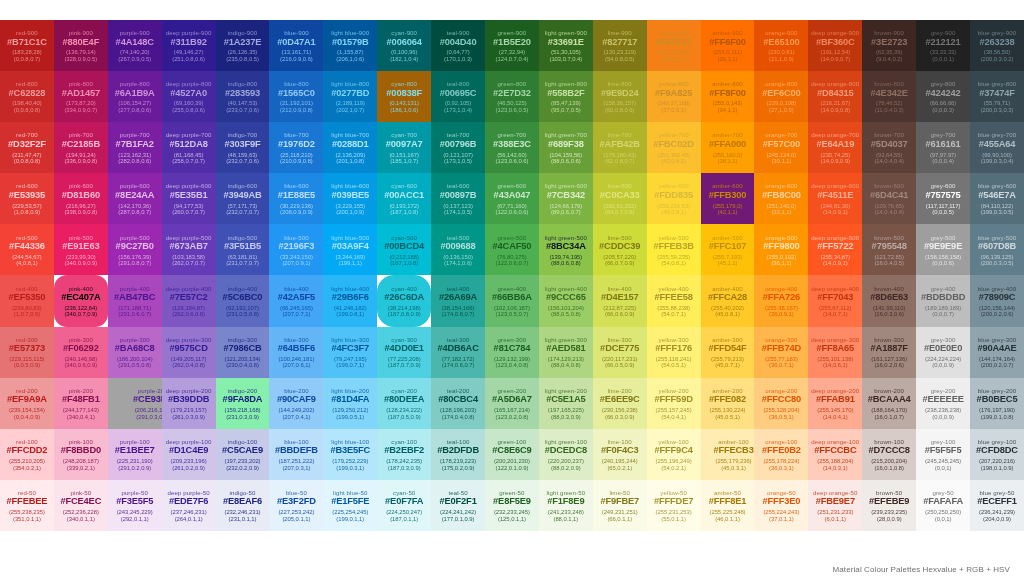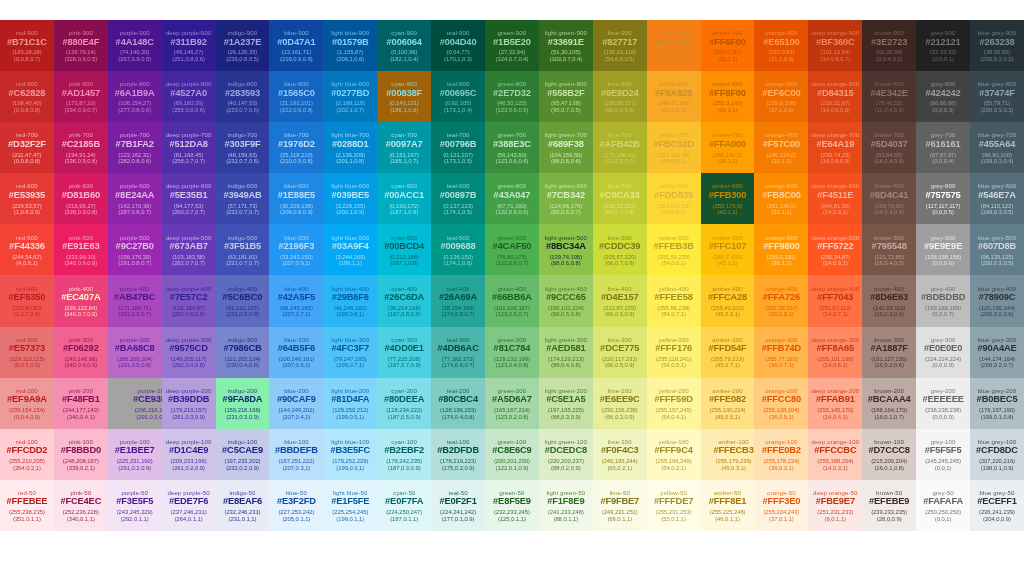--- a/index.html
+++ b/index.html
@@ -607,21 +607,21 @@
             </div>
           </td>
           <td style="background: rgb(253, 216, 53); color: rgb(217, 182, 62);">
             <div class="cell">
               <div class="c-name">yellow-600</div>
               <div class="c-hex">#FDD835</div>
               <div class="c-rgb">(253,216,53)</div>
               <div class="c-hsv">(49,0.8,1)</div>
             </div>
           </td>
-          <td style="background: #14532d; color: rgb(199, 136, 0);">
+          <td style="background: #701a75; color: rgb(199, 136, 0);">
             <div class="cell">
               <div class="c-name">amber-600</div>
               <div class="c-hex">#FFB300</div>
               <div class="c-rgb">(255,179,0)</div>
               <div class="c-hsv">(42,1,1)</div>
             </div>
           </td>
           <td style="background: rgb(251, 140, 0); color: rgb(255, 207, 158);">
             <div class="cell">
               <div class="c-name">orange-600</div>
@@ -819,21 +819,21 @@
         </tr>
         <tr>
           <td style="background: rgb(239, 83, 80); color: rgb(183, 28, 28);">
             <div class="cell">
               <div class="c-name">red-400</div>
               <div class="c-hex">#EF5350</div>
               <div class="c-rgb">(239,80,83)</div>
               <div class="c-hsv">(1,0.7,0.9)</div>
             </div>
           </td>
-          <td style="background: rgb(236, 64, 122); color: #fef9c3;">
+          <td style="background: rgb(236, 64, 122); color: #000000; border-radius: 13px;">
             <div class="cell">
               <div class="c-name">pink-400</div>
               <div class="c-hex">#EC407A</div>
               <div class="c-rgb">(236,122,64)</div>
               <div class="c-hsv">(340,0.7,0.9)</div>
             </div>
           </td>
           <td style="background: rgb(171, 71, 188); color: rgb(74, 20, 140);">
             <div class="cell">
               <div class="c-name">purple-400</div>
@@ -867,21 +867,21 @@
             </div>
           </td>
           <td style="background: rgb(41, 182, 246); color: rgb(1, 87, 155);">
             <div class="cell">
               <div class="c-name">light blue-400</div>
               <div class="c-hex">#29B6F6</div>
               <div class="c-rgb">(41,246,182)</div>
               <div class="c-hsv">(199,0.8,1)</div>
             </div>
           </td>
-          <td style="background: rgb(38, 198, 218); color: rgb(0, 96, 100);">
+          <td style="background: rgb(38, 198, 218); color: rgb(0, 96, 100); border-radius: 17px;">
             <div class="cell">
               <div class="c-name">cyan-400</div>
               <div class="c-hex">#26C6DA</div>
               <div class="c-rgb">(38,214,198)</div>
               <div class="c-hsv">(187,0.8,0.9)</div>
             </div>
           </td>
           <td style="background: rgb(38, 166, 154); color: rgb(0, 77, 64);">
             <div class="cell">
               <div class="c-name">teal-400</div>
@@ -1582,13 +1582,14 @@
             <div class="cell">
               <div class="c-name">blue grey-50</div>
               <div class="c-hex">#ECEFF1</div>
               <div class="c-rgb">(236,241,239)</div>
               <div class="c-hsv">(204,0,0.9)</div>
             </div>
           </td>
         </tr>
       </tbody>
   </table>
+  <div id="footer">Material Colour Palettes Hexvalue + RGB + HSV</div>
 </div>
 
 </body></html>

